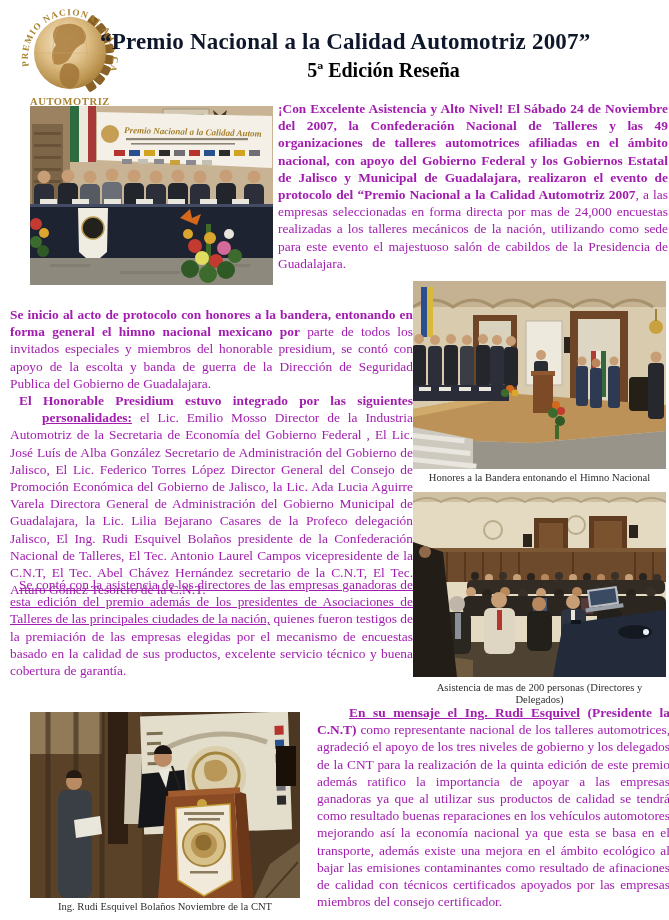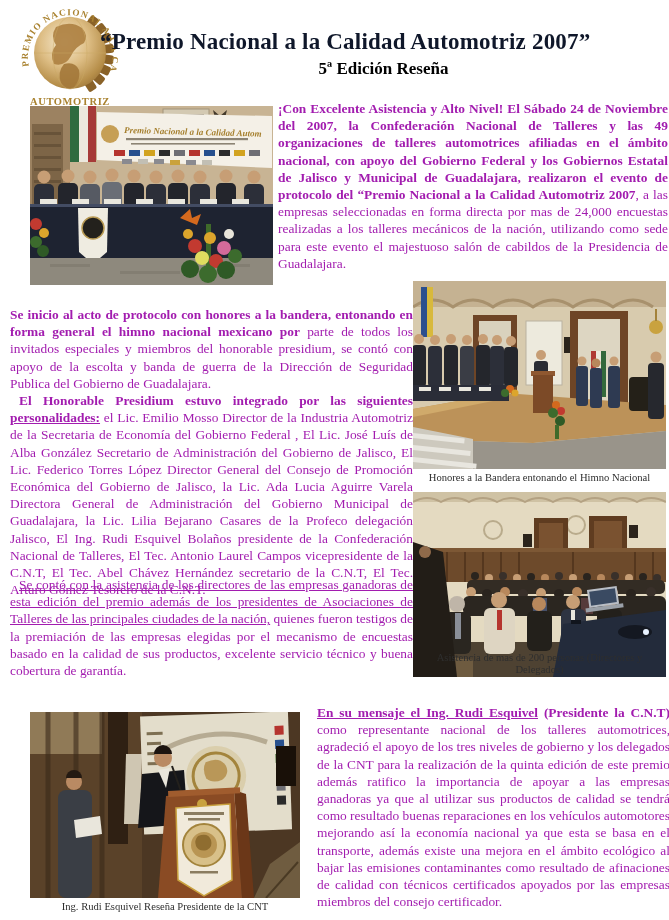--- a/index.html
+++ b/index.html
@@ -8,47 +8,47 @@
     position:relative; width:669px; height:920px; background:#fff;
     font-family:"Liberation Serif", serif; color:#141414; overflow:hidden;
   }
   .abs { position:absolute; }
   .title {
     left:100px; top:29px; width:567px; text-align:left;
     font-size:23px; font-weight:bold; letter-spacing:.2px; color:#0f172a;
   }
   .subtitle {
     left:100px; top:59px; width:567px; text-align:center;
-    font-size:17px; font-weight:bold; color:#000;
+    font-size:20px; font-weight:bold; color:#000;
   }
   .logo { left:18px; top:4px; width:104px; height:104px; }
   .logo svg { width:100%; height:100%; display:block; }
   .para {
     text-align:justify; font-size:13.4px; line-height:17.2px; color:#a21caf;
   }
   .p1 { left:278px; top:100px; width:390px; }
   .p2 { left:10px;  top:306px; width:403px; }
   .p3 { left:10px;  top:392px; width:403px; text-indent:9px; }
   .p4 { left:10px;  top:576px; width:403px; text-indent:9px; }
   .p5 { left:317px; top:704px; width:353px; }
   .b { font-weight:bold; }
   .u { text-decoration:underline; }
-  .bu { font-weight:bold; text-decoration:underline; }
+  .bu { font-weight:bold; text-decoration:underline;margin-left:32px; }
   .photo { overflow:hidden; background:#b8a888; }
   .photo svg { width:100%; height:100%; display:block; }
   .ph1 { left:30px;  top:106px; width:243px; height:179px; }
   .ph2 { left:413px; top:281px; width:253px; height:188px; }
   .ph3 { left:413px; top:492px; width:253px; height:185px; }
   .ph4 { left:30px;  top:712px; width:270px; height:186px; }
   .caption {
     font-size:10.6px; color:#2e2e2e; text-align:center; line-height:12px;
   }
   .c1 { left:15px;  top:288px; width:310px; }
   .c2 { left:413px; top:472px; width:253px; }
-  .c3 { left:413px; top:652px; width:253px; }
+  .c3 { left:413px; top:682px; width:253px; }
   .c4 { left:25px;  top:901px; width:280px; }
 </style>
 </head>
 <body>
 
 <div class="page">
 
   <div class="abs logo">
     <svg viewBox="0 0 104 104">
       <defs>
@@ -445,17 +445,17 @@
         <circle cx="174" cy="133" r="13" fill="#b99553"></circle>
         <path d="M168 124 q10 -4 13 4 q2 7 -4 10 q-8 2 -11 -4 q-2 -6 2 -10z" fill="#8f6d30"></path>
         <g fill="#8a7c60">
             <rect x="160" y="159" width="28" height="2.5"></rect>
           </g>
       </g>
       <polygon points="224,186 270,186 270,130 240,152" fill="#6f5c40"></polygon>
       <line x1="236" y1="186" x2="268" y2="150" stroke="#4a3a24" stroke-width="2"></line>
     </svg>
   </div>
-  <div class="abs caption c4">Ing. Rudi Esquivel Reseña Presidente de la CNT</div>
+  <div class="abs caption c4">Ing. Rudi Esquivel Bolaños Noviembre de la CNT</div>
 
   <div class="abs para p5"><span class="bu">En su mensaje el Ing. Rudi Esquivel</span><span class="b"> (Presidente la C.N.T)</span><span> como representante nacional de los talleres automotrices, agradeció el apoyo de los tres niveles de gobierno y los delegados de la CNT para la realización de la quinta edición de este premio además ratifico la importancia de apoyar a las empresas ganadoras ya que al utilizar sus productos de calidad se tendrá como resultado buenas reparaciones en los vehículos automotores mejorando así la economía nacional ya que esta se basa en el transporte, además existe una mejora en el ámbito ecológico al bajar las emisiones contaminantes como resultado de afinaciones de calidad con técnicos certificados apoyados por las empresas miembros del consejo certificador.</span></div>
 
 </div>
 
 </body></html>

